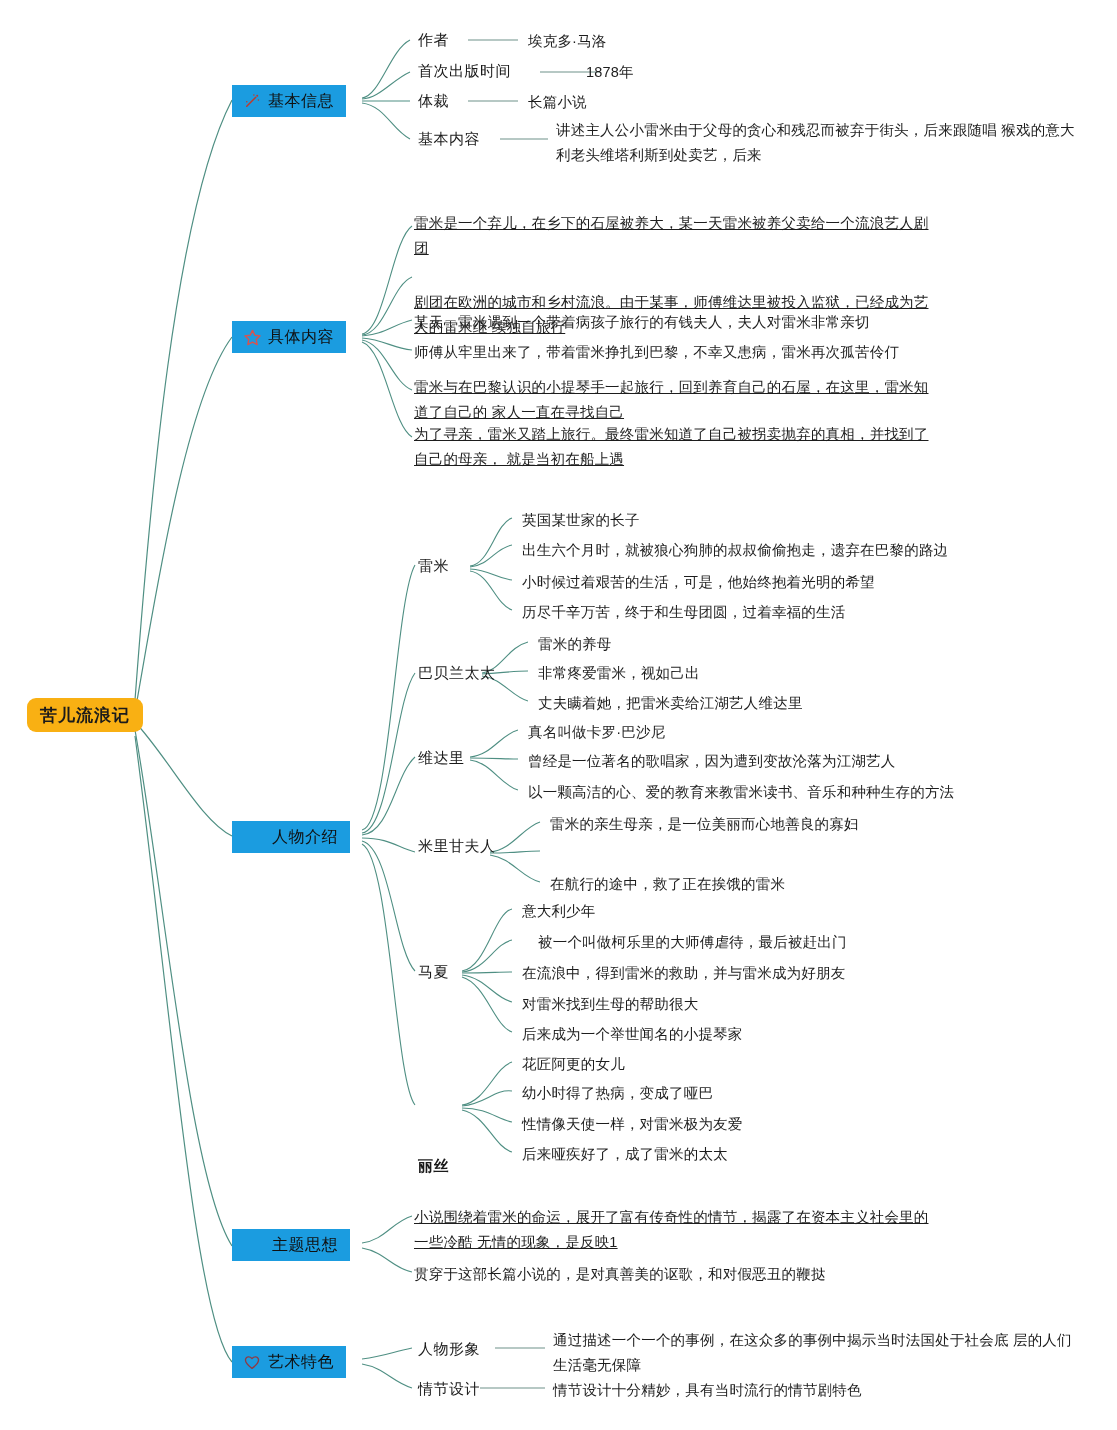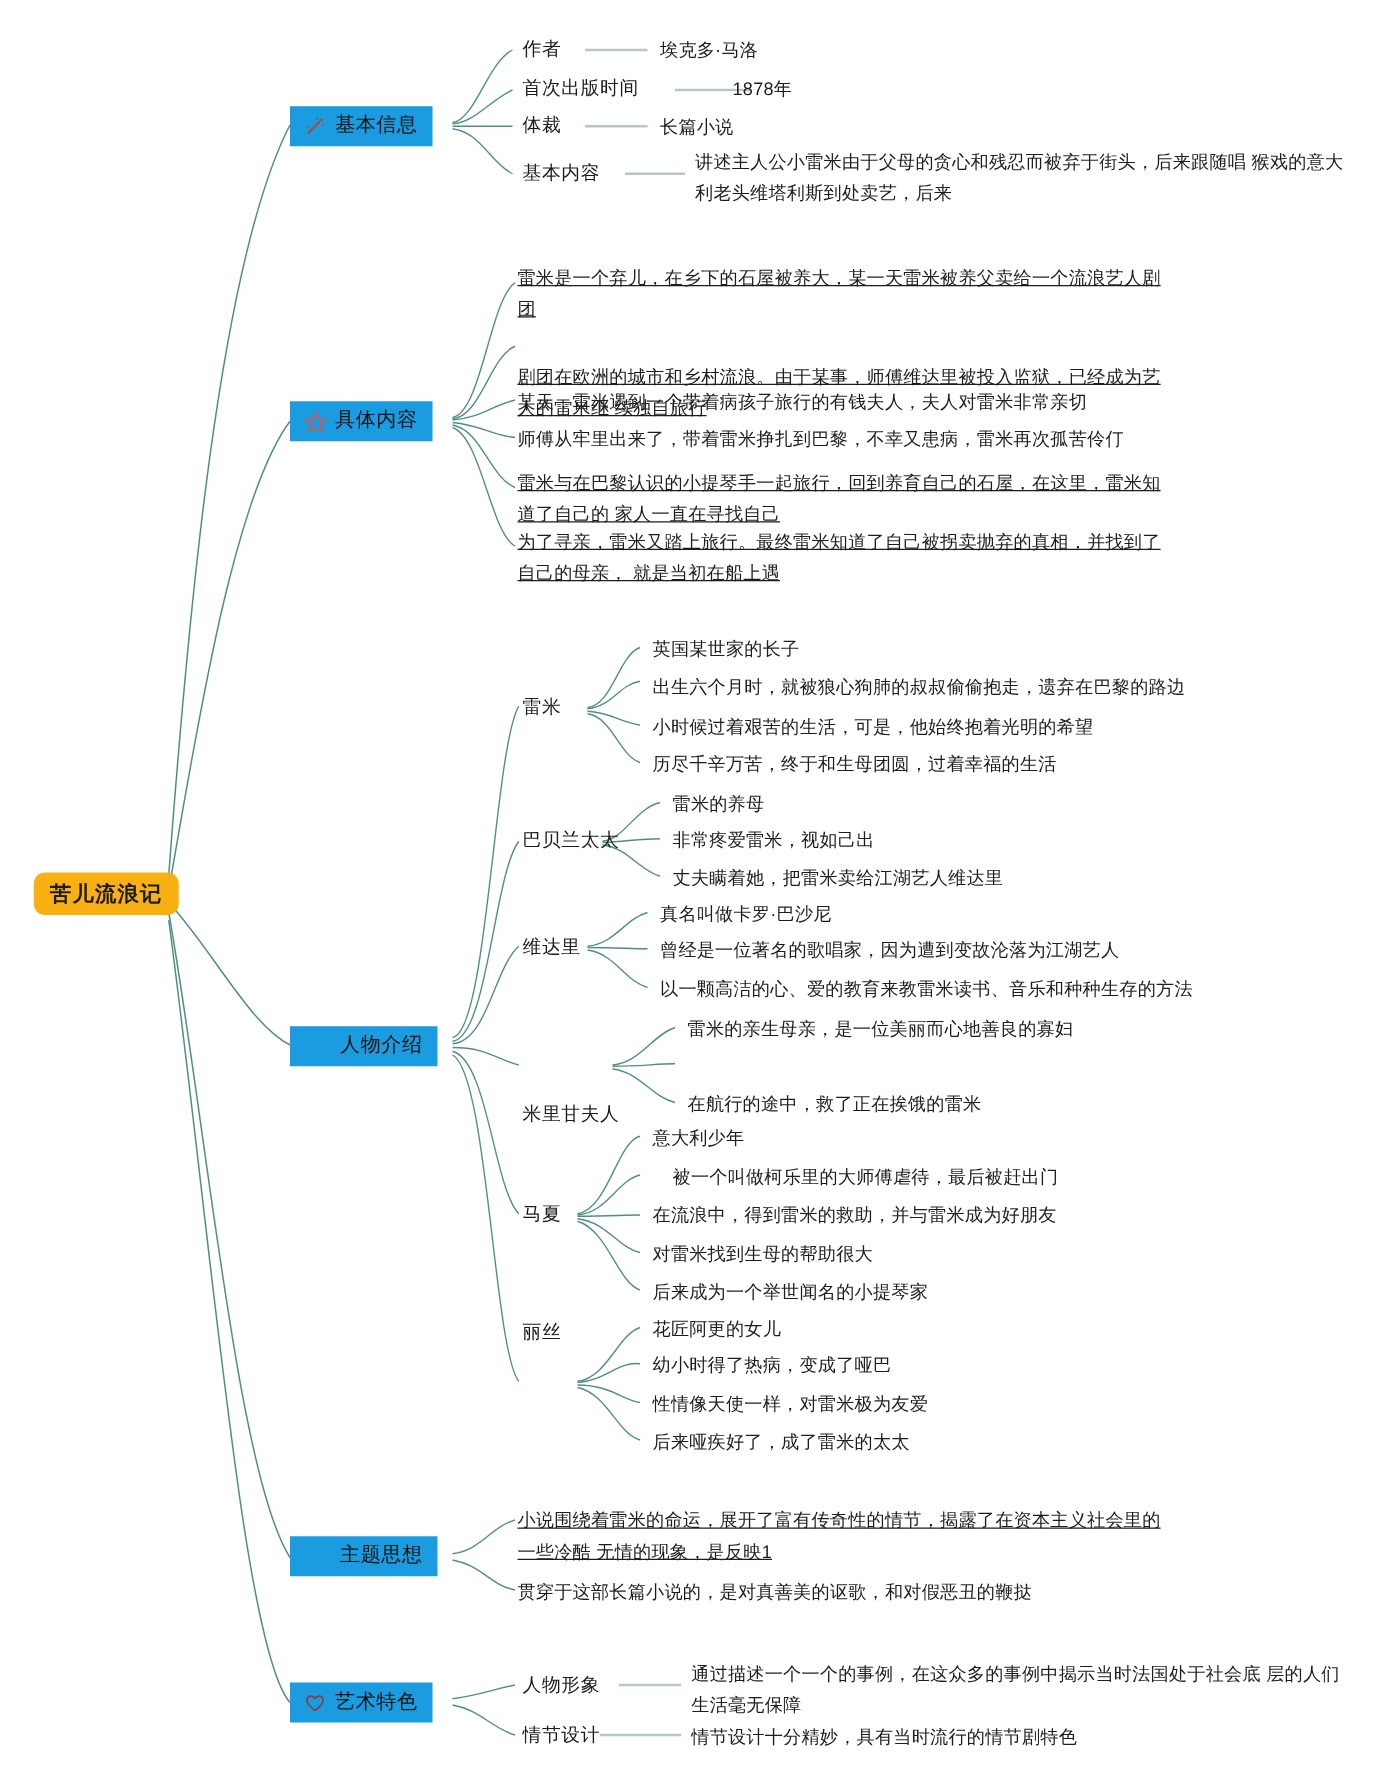--- a/index.html
+++ b/index.html
@@ -306,21 +306,21 @@
   <div class="leaf-node nowrap" style="left:528px; top:720px;">
     <span>真名叫做卡罗·巴沙尼</span>
   </div>
   <div class="leaf-node nowrap" style="left:528px; top:749px;">
     <span>曾经是一位著名的歌唱家，因为遭到变故沦落为江湖艺人</span>
   </div>
   <div class="leaf-node nowrap" style="left:528px; top:780px;">
     <span>以一颗高洁的心、爱的教育来教雷米读书、音乐和种种生存的方法</span>
   </div>
 
-  <div class="key-node" style="left:418px; top:882px;">
+  <div class="key-node" style="left:418px; top:836px;">
     <span>米里甘夫人</span>
   </div>
   <div class="leaf-node nowrap" style="left:550px; top:812px;">
     <span>雷米的亲生母亲，是一位美丽而心地善良的寡妇</span>
   </div>
   <div class="leaf-node nowrap" style="left:550px; top:872px;">
     <span>在航行的途中，救了正在挨饿的雷米</span>
   </div>
 
   <div class="key-node" style="left:418px; top:962px;">
@@ -335,21 +335,21 @@
   <div class="leaf-node nowrap" style="left:522px; top:961px;">
     <span>在流浪中，得到雷米的救助，并与雷米成为好朋友</span>
   </div>
   <div class="leaf-node nowrap" style="left:522px; top:992px;">
     <span>对雷米找到生母的帮助很大</span>
   </div>
   <div class="leaf-node nowrap" style="left:522px; top:1022px;">
     <span>后来成为一个举世闻名的小提琴家</span>
   </div>
 
-  <div class="key-node" style="left:418px; top:1056px;">
+  <div class="key-node" style="left:418px; top:1156px;font-weight:bold;">
     <span>丽丝</span>
   </div>
   <div class="leaf-node nowrap" style="left:522px; top:1052px;">
     <span>花匠阿更的女儿</span>
   </div>
   <div class="leaf-node nowrap" style="left:522px; top:1081px;">
     <span>幼小时得了热病，变成了哑巴</span>
   </div>
   <div class="leaf-node nowrap" style="left:522px; top:1112px;">
     <span>性情像天使一样，对雷米极为友爱</span>

